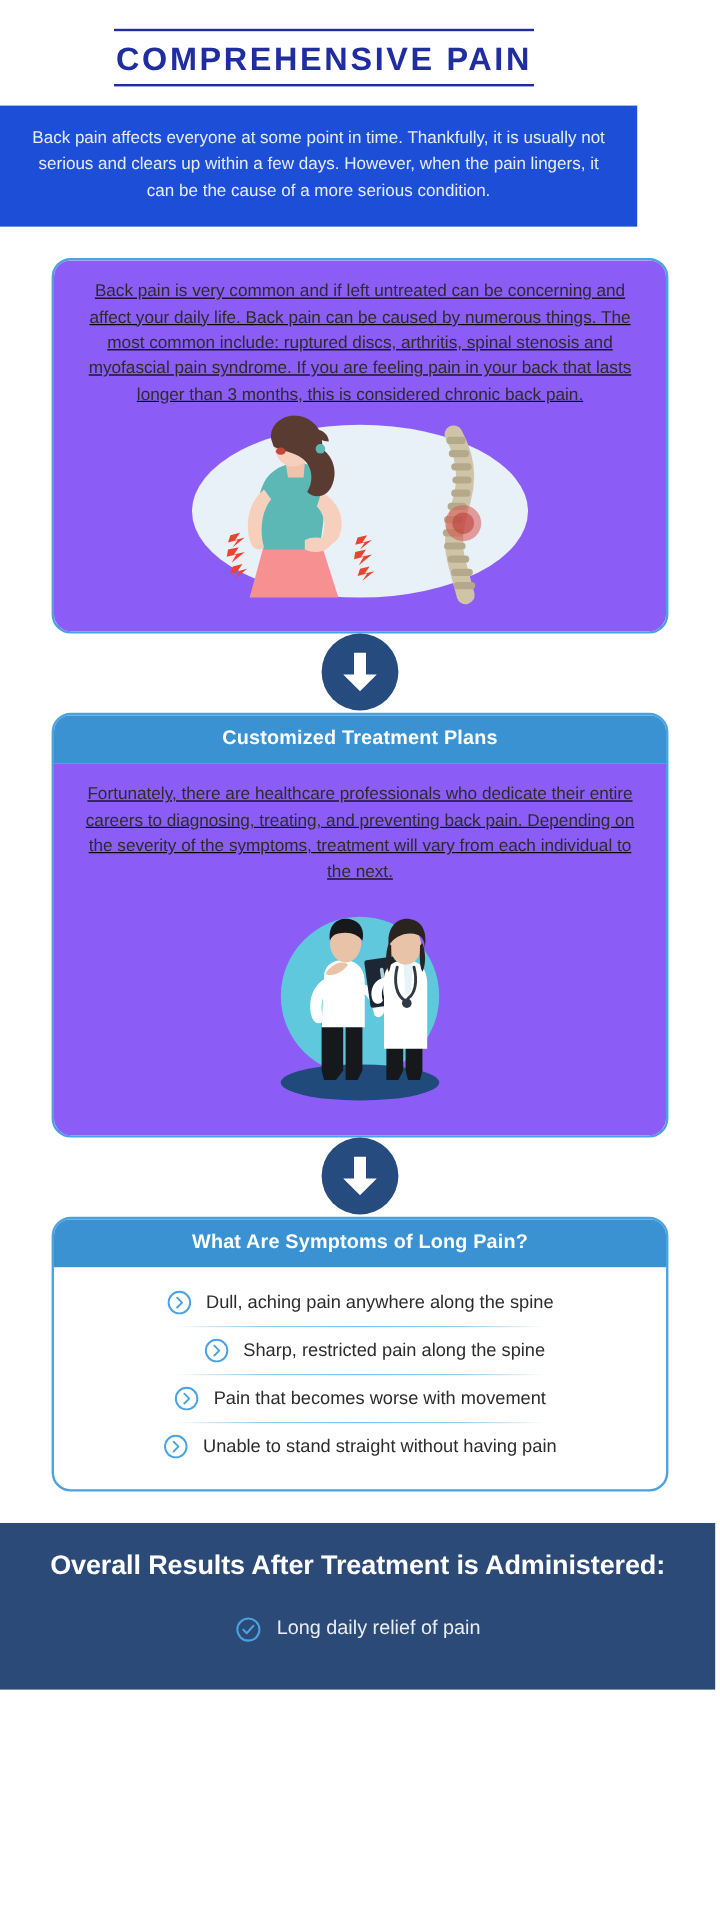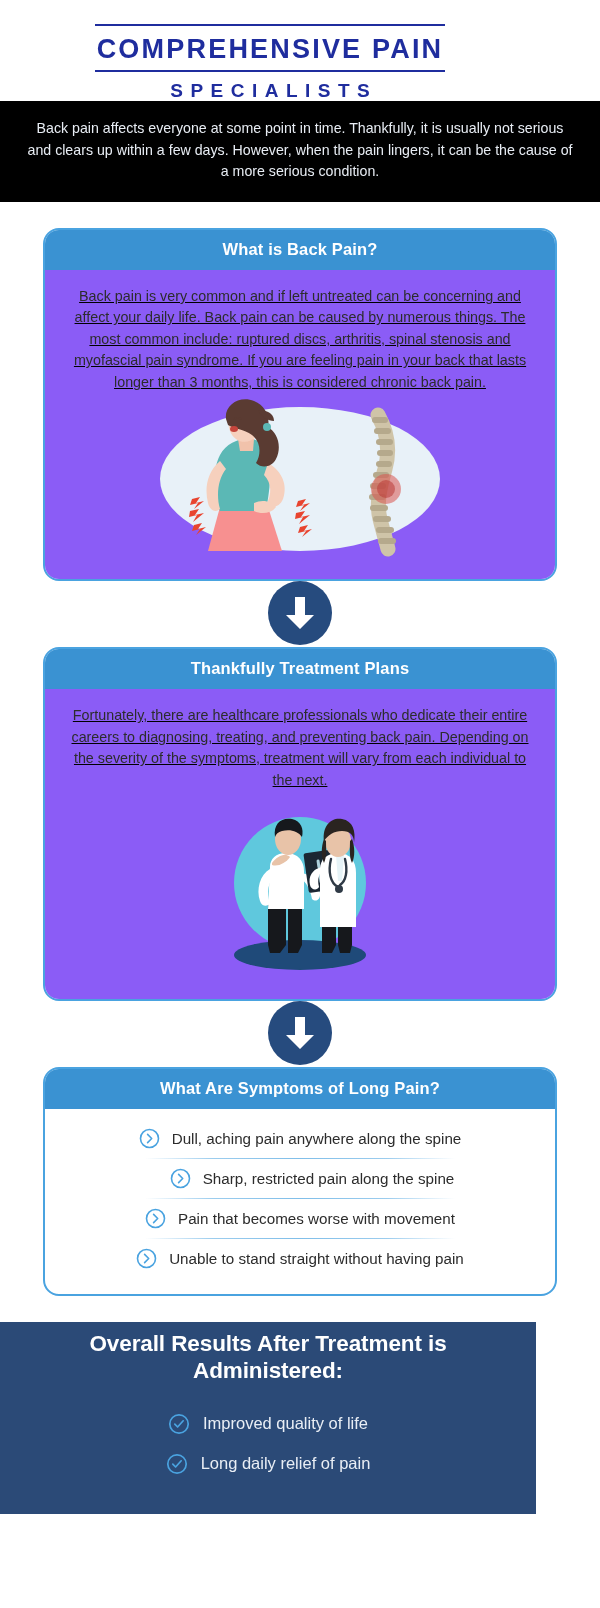--- a/index.html
+++ b/index.html
@@ -43,24 +43,25 @@
     font-weight: bold;
     letter-spacing: 7.5px;
     color: #1f2d9e;
     padding: 9px 0 0 0;
     text-indent: 7.5px;
     line-height: 1.05;
   }
 
   
   .intro-band {
-    width: 600px;
-    background: #000000;
+    width: 531px;
+    background: #1d4ed8;
     box-sizing: border-box;
     padding: 17px 26px 19px 26px;
+    margin-top: 16px;
   }
   .intro-text {
     color: #e8edf4;
     font-size: 14.2px;
     line-height: 1.52;
     text-align: center;
   }
 
   
   .cards-area {
@@ -150,24 +151,24 @@
     background: linear-gradient(to right,
         rgba(74,163,224,0) 0%,
         rgba(74,163,224,0.55) 22%,
         rgba(74,163,224,0.7) 50%,
         rgba(74,163,224,0.55) 78%,
         rgba(74,163,224,0) 100%);
   }
 
   
   .footer-band {
-    width: 536px;
+    width: 596px;
     background: #2b4a77;
     box-sizing: border-box;
-    padding: 8px 24px 30px 24px;
+    padding: 22px 24px 30px 24px;
   }
   .footer-title {
     color: #ffffff;
     font-size: 22.5px;
     font-weight: bold;
     text-align: center;
     letter-spacing: -0.1px;
     line-height: 1.2;
   }
   .footer-list {
@@ -192,32 +193,30 @@
     flex: 0 0 auto;
   }
 </style>
 </head>
 <body>
 
 <div class="logo-block">
   <div class="logo-rule"></div>
   <div class="logo-line1">COMPREHENSIVE PAIN</div>
   <div class="logo-rule"></div>
-  <div class="logo-line2">SPECIALISTS</div>
 </div>
 
 <div class="intro-band">
   <div class="intro-text">Back pain affects everyone at some point in time. Thankfully, it is usually not serious and clears up within a few days. However, when the pain lingers, it can be the cause of a more serious condition.</div>
 </div>
 
 <div class="cards-area">
 
   <div style="height:26px"></div>
   <div class="card">
-    <div class="card-header">What is Back Pain?</div>
     <div class="card-body">
       <div class="card-paragraph">Back pain is very common and if left untreated can be concerning and affect your daily life. Back pain can be caused by numerous things. The most common include: ruptured discs, arthritis, spinal stenosis and myofascial pain syndrome. If you are feeling pain in your back that lasts longer than 3 months, this is considered chronic back pain.</div>
 
       <div class="illus-wrap">
         <svg width="300" height="160" viewBox="0 0 300 160">
           <ellipse cx="150" cy="80" rx="140" ry="72" fill="#e8f1f8"></ellipse>
 
           <path d="M58 152 L70 108 L118 108 L132 152 Z" fill="#f79090"></path>
 
           <path d="M70 112 C62 96 62 72 70 56 C76 44 92 38 102 40 C114 42 120 52 120 66
@@ -282,21 +281,21 @@
 
   <div class="arrow-connector">
     <div class="arrow-circle">
       <svg width="32" height="34" viewBox="0 0 32 34">
         <path d="M11 1 H21 V19 H30 L16 33 L2 19 H11 Z" fill="#ffffff"></path>
       </svg>
     </div>
   </div>
 
   <div class="card">
-    <div class="card-header">Thankfully Treatment Plans</div>
+    <div class="card-header">Customized Treatment Plans</div>
     <div class="card-body">
       <div class="card-paragraph">Fortunately, there are healthcare professionals who dedicate their entire careers to diagnosing, treating, and preventing back pain. Depending on the severity of the symptoms, treatment will vary from each individual to the next.</div>
 
       <div class="illus-wrap" style="padding-top:14px;padding-bottom:16px">
         <svg width="180" height="168" viewBox="0 0 180 168">
           <circle cx="90" cy="78" r="66" fill="#5fc8dd"></circle>
           <ellipse cx="90" cy="150" rx="66" ry="15" fill="#1f4a79"></ellipse>
 
           <g>
             <path d="M58 140 L58 100 L76 100 L76 140 L70 148 L60 148 Z" fill="#16181c"></path>
@@ -407,29 +406,20 @@
     </div>
   </div>
 
   <div style="height:26px"></div>
 </div>
 
 <div class="footer-band">
   <div class="footer-title">Overall Results After Treatment is Administered:</div>
   <div class="footer-list">
 
-    <div class="footer-row">
-      <span class="icon">
-        <svg width="22" height="22" viewBox="0 0 22 22">
-          <circle cx="11" cy="11" r="9.2" fill="none" stroke="#4aa3e0" stroke-width="1.7"></circle>
-          <path d="M6.8 11.2 L9.6 14 L15.2 7.8" fill="none" stroke="#4aa3e0" stroke-width="1.7" stroke-linecap="round" stroke-linejoin="round"></path>
-        </svg>
-      </span>
-      <span class="footer-text">Improved quality of life</span>
-    </div>
 
     <div class="footer-row">
       <span class="icon">
         <svg width="22" height="22" viewBox="0 0 22 22">
           <circle cx="11" cy="11" r="9.2" fill="none" stroke="#4aa3e0" stroke-width="1.7"></circle>
           <path d="M6.8 11.2 L9.6 14 L15.2 7.8" fill="none" stroke="#4aa3e0" stroke-width="1.7" stroke-linecap="round" stroke-linejoin="round"></path>
         </svg>
       </span>
       <span class="footer-text">Long daily relief of pain</span>
     </div>

